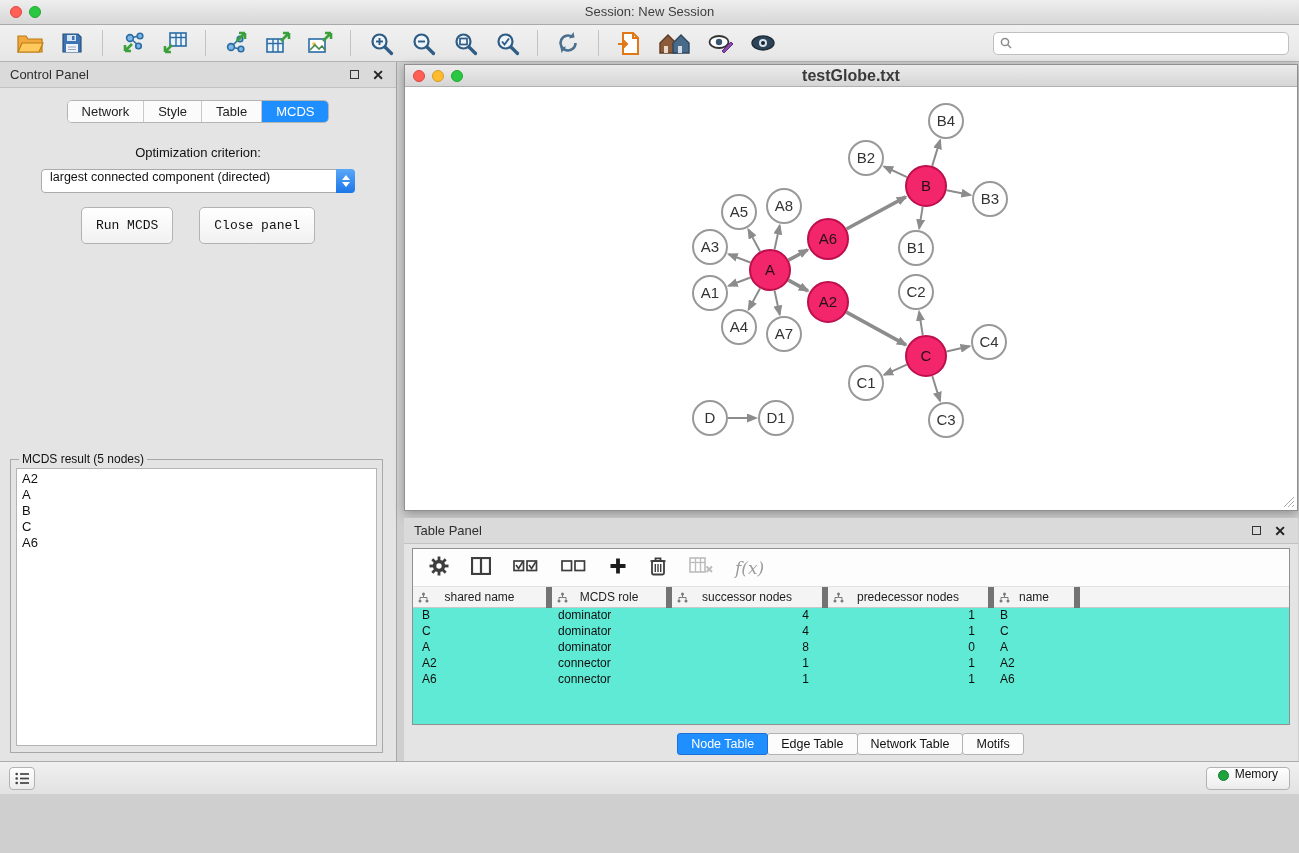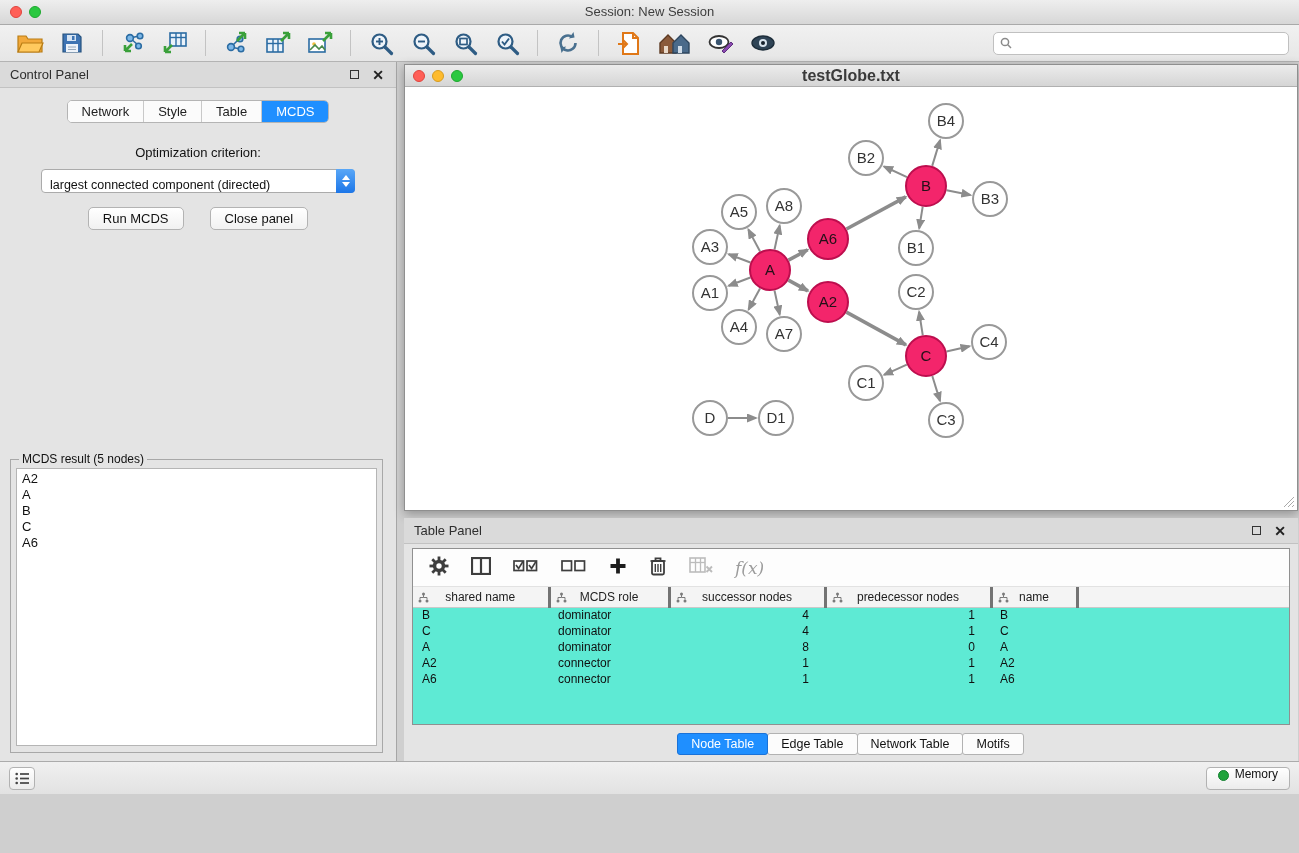--- a/index.html
+++ b/index.html
@@ -40,30 +40,30 @@
 
   .cp-tabs { display: flex; justify-content: center; margin-top: 12px; }
   .seg { display: inline-flex; border: 1px solid #b4b4b4; border-radius: 5px; overflow: hidden; background: #fbfbfb; }
   .seg-tab { padding: 3px 14px; font-size: 13px; color: #222; border-right: 1px solid #c9c9c9; background: #fbfbfb; }
   .seg-tab:last-child { border-right: none; }
   .seg-tab.active-tab { color: #fff; border-right: none; }
 
   .cp-label { text-align: center; font-size: 13px; color: #111; margin-top: 22px; }
   .cp-dropdown { position: relative; width: 314px; height: 24px; margin: 9px auto 0 auto;
     background: #fff; border: 1px solid #ababab; border-radius: 4px; font-size: 12.5px;
-    display: flex; align-items: flex-end; padding: 0 26px 0 8px; color: #111; }
+    display: flex; align-items: flex-start; padding: 0 26px 0 8px; color: #111; }
   .dd-spin { position: absolute; right: -1px; top: -1px; width: 19px; height: 24px; border-radius: 0 4px 4px 0;
     background: linear-gradient(#59a7f7, #1c76e8); display: flex; flex-direction: column;
     align-items: center; justify-content: center; gap: 2px; }
   .dd-spin .up { width: 0; height: 0; border-left: 4px solid transparent; border-right: 4px solid transparent; border-bottom: 5px solid #fff; }
   .dd-spin .down { width: 0; height: 0; border-left: 4px solid transparent; border-right: 4px solid transparent; border-top: 5px solid #fff; }
 
   .cp-buttons { display: flex; justify-content: center; gap: 26px; margin-top: 14px; }
   .push-btn { background: linear-gradient(#ffffff, #f1f1f1); border: 1px solid #b3b3b3; border-radius: 5px;
-    font-size: 13px; color: #111; padding: 3px 14px; font-family: Liberation Sans, sans-serif; }
+    font-size: 13px; color: #111; padding: 10px 14px; font-family: Liberation Mono, monospace; }
 
   .result-fieldset { position: absolute; left: 10px; right: 13px; top: 390px; bottom: 8px;
     border: 1px solid #a8a8a8; padding: 4px; }
   .result-fieldset legend { font-size: 12px; color: #111; padding: 0 3px; margin-left: 4px; }
   .result-list { position: absolute; top: 2px; left: 5px; right: 5px; bottom: 6px;
     background: #fff; border: 1px solid #b5b5b5; padding: 2px 5px; font-size: 13px; color: #111; line-height: 16px; }
 
   
   .network-window { position: absolute; left: 404px; top: 64px; width: 894px; height: 447px;
     background: #fff; border: 1px solid #8f8f8f; box-shadow: 0 3px 10px rgba(0,0,0,0.3); }
@@ -77,21 +77,21 @@
   
   .table-panel { position: absolute; left: 404px; top: 518px; right: 1px; bottom: 33px; background: #e4e4e4; }
   .tp-window { position: absolute; left: 8px; right: 8px; top: 30px; bottom: 36px;
     background: #5eead4; border: 1px solid #909090; }
   .tp-toolbar { height: 38px; display: flex; align-items: center; gap: 22px; padding: 0 16px;
     background: #fdfdfd; border-bottom: 1px solid #e2e2e2; }
   .fx-label { font-family: "DejaVu Serif", serif; font-style: italic; font-size: 17px; color: #9c9c9c; }
 
   #node-table { border-collapse: collapse; width: 100%; table-layout: fixed; font-size: 12px; }
   #node-table th { height: 20px; background: #f4f4f4; border-bottom: 1px solid #c9c9c9;
-    border-right: 3px solid #737373; font-weight: normal; color: #1d1d1d; position: relative; text-align: center; }
+    border-right: 6px solid #737373; font-weight: normal; color: #1d1d1d; position: relative; text-align: center; }
   #node-table th.filler { border-right: none; }
   #node-table th svg { position: absolute; left: 5px; top: 5px; }
   #node-table td { height: 16px; padding: 0 9px; color: #101010; white-space: nowrap; overflow: hidden; }
   #node-table td.num { text-align: right; padding-right: 16px; }
 
   .tp-tabs { position: absolute; bottom: 6px; left: 0; right: 0; display: flex; justify-content: center; }
   .tp-tab { padding: 3px 13px; font-size: 12.5px; color: #111; background: #fcfcfc;
     border: 1px solid #b2b2b2; border-radius: 3px; margin-left: -1px; }
   .tp-tab.active-tab { color: #fff; border-color: #1a72d8; position: relative; z-index: 1; }
 

